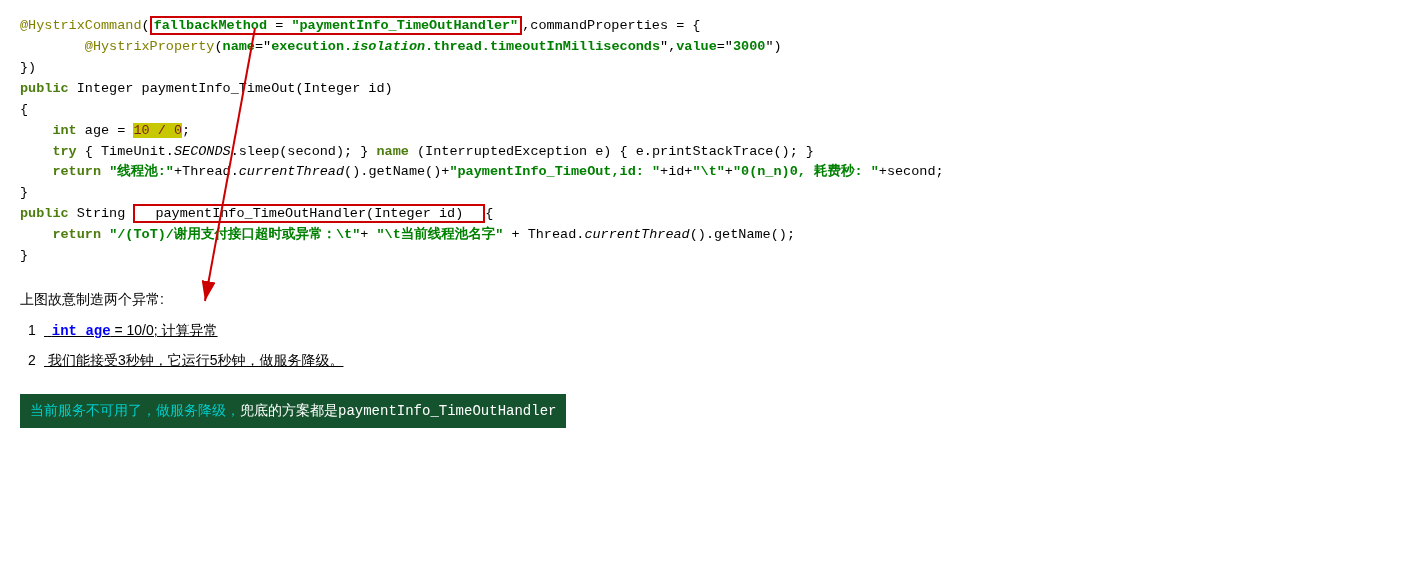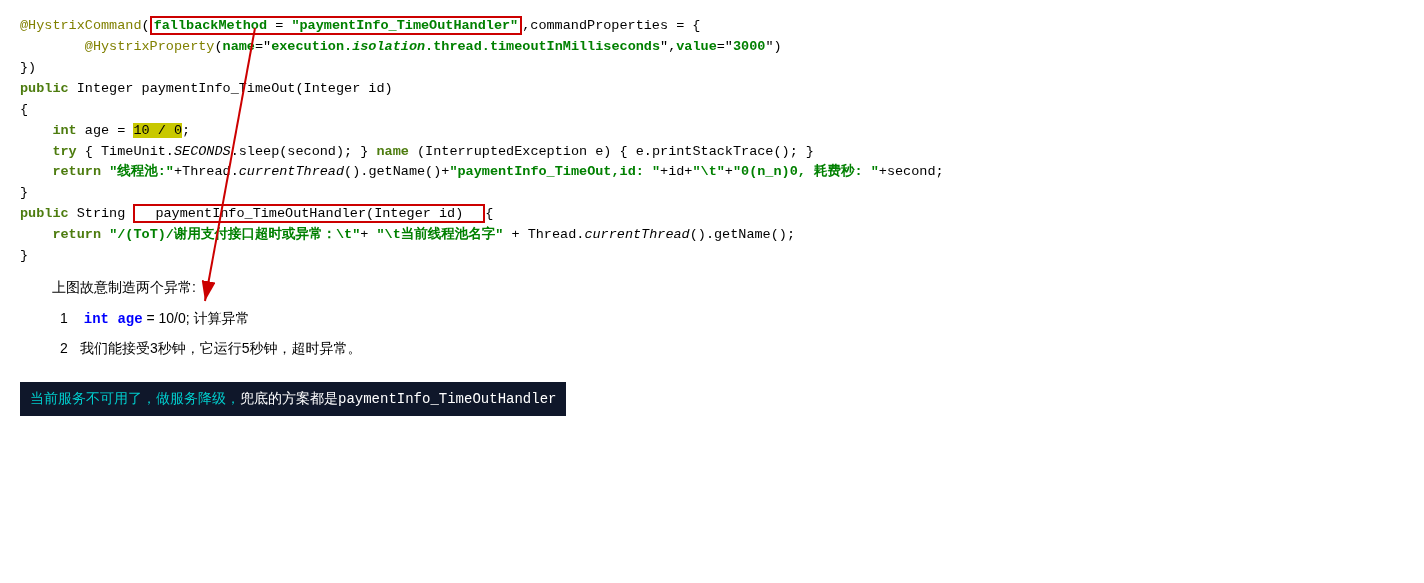--- a/index.html
+++ b/index.html
@@ -8,21 +8,21 @@
       font-family: 'Courier New', Courier, monospace;
       font-size: 14px;
       padding: 16px 20px;
       color: #000000;
       width: 1424px;
       min-height: 583px;
     }
 
     .code-block {
       background: #ffffff;
-      margin-bottom: 8px;
+      margin-bottom: 20px;
       position: relative;
     }
 
     .code-line {
       display: block;
       white-space: pre;
       line-height: 1.55;
       font-family: 'Courier New', Courier, monospace;
       font-size: 13.5px;
     }
@@ -46,59 +46,59 @@
     
     .highlight-box-red-method {
       border: 2px solid #cc0000;
       padding: 0 20px;
       display: inline;
     }
 
     
     .yellow-bg {
       background-color: #c8c800;
-      color: #000000;
+      color: #7f1d1d;
     }
 
     
     .arrow-container {
       position: absolute;
       top: 0;
       left: 0;
       pointer-events: none;
     }
 
     .explanation {
       font-family: Arial, 'Microsoft YaHei', sans-serif;
       font-size: 14px;
       color: #000000;
       margin-bottom: 12px;
       line-height: 1.8;
-      margin-left: 32px;
     }
 
     .explanation .list-item {
       margin-left: 8px;
       margin-bottom: 4px;
+      text-decoration: underline;
     }
 
     .explanation .list-num {
       display: inline-block;
       width: 16px;
       font-weight: normal;
     }
 
     .explanation .kw-inline {
       color: #0000ff;
       font-family: 'Courier New', Courier, monospace;
       font-weight: bold;
     }
 
     .bottom-bar {
-      background: #0f172a;
+      background: #14532d;
       color: #ffffff;
       font-family: Arial, 'Microsoft YaHei', sans-serif;
       font-size: 14px;
       padding: 6px 10px;
       display: inline-block;
       margin-top: 8px;
       line-height: 1.5;
     }
 
     .bottom-bar .cyan-text {
@@ -177,21 +177,21 @@
 </div>
 
 <div class="explanation">
   <div style="margin-bottom: 6px;">上图故意制造两个异常:</div>
   <div class="list-item">
     <span class="list-num">1</span>
     <span>&nbsp;<span class="kw-inline">int age</span> = 10/0; 计算异常</span>
   </div>
   <div class="list-item">
     <span class="list-num">2</span>
-    <span>我们能接受3秒钟，它运行5秒钟，超时异常。</span>
+    <span>我们能接受3秒钟，它运行5秒钟，做服务降级。</span>
   </div>
 </div>
 
 <div class="bottom-bar">
   <span class="cyan-text">当前服务不可用了，做服务降级，</span><span class="white-text">兜底的方案都是</span><span class="method-name">paymentInfo_TimeOutHandler</span>
 </div>
 
 
 
 

